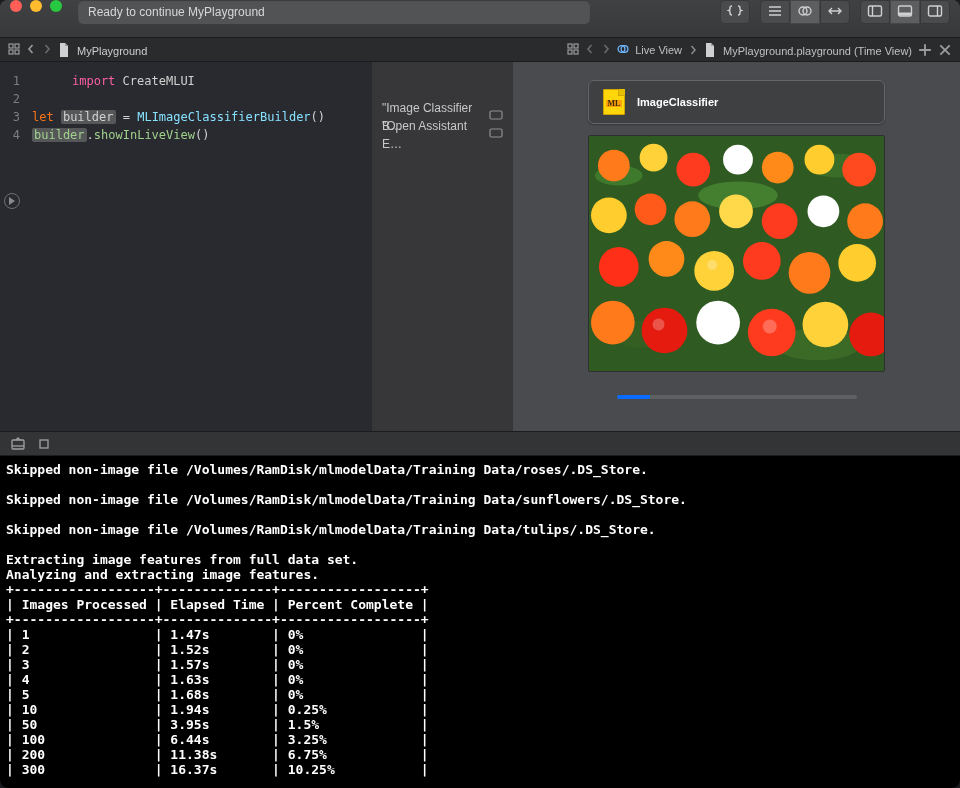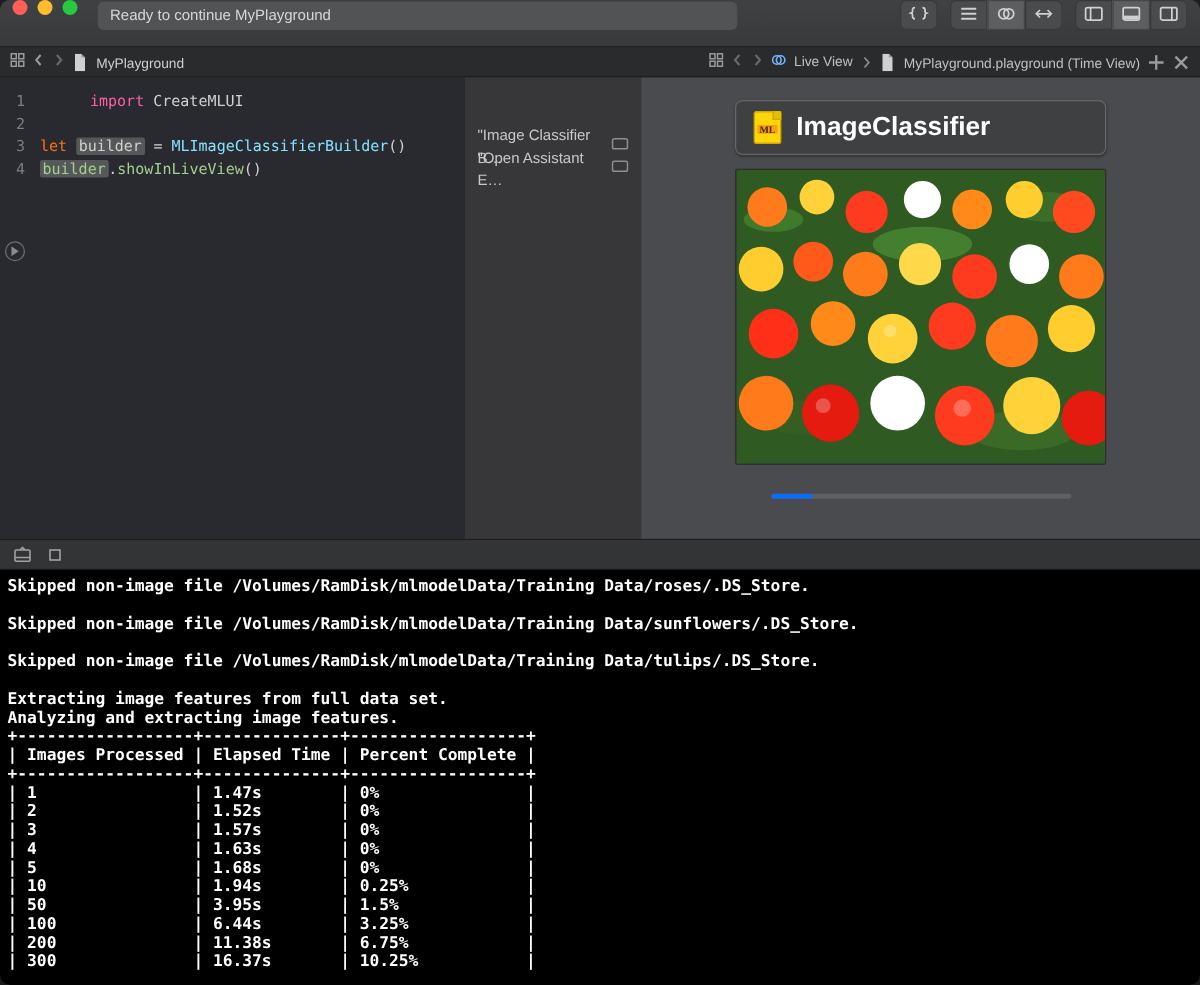--- a/index.html
+++ b/index.html
@@ -99,21 +99,21 @@
   .type{color:#86e1ff;margin-top:30px;} .fn{color:#a0d18c;} .punc{color:#d0d0d0;}
   .results{
     flex:0 0 141px;background:var(--bg-results);color:#c7c8ca;
     font:12px/18px -apple-system,sans-serif;padding:10px 10px 0 10px;
   }
   .res-row{display:flex;justify-content:space-between;height:18px;align-items:center;}
   .res-eye{width:14px;height:12px;opacity:.7;}
   .liveview{flex:1;background:var(--bg-liveview);display:flex;flex-direction:column;align-items:center;padding:18px 0 0 0;position:relative;}
   .card{
     width:297px;height:44px;background:#3e4042;border:1px solid #64666a;border-radius:6px;
-    display:flex;align-items:center;gap:12px;padding:0 14px;color:#fff;font-size:21px;font-weight:600;
+    display:flex;align-items:center;gap:12px;padding:0 14px;color:#fff;font-size:11px;font-weight:600;
     box-shadow:0 1px 2px rgba(0,0,0,.3);
   }
   .card .badge{
     width:22px;height:26px;background:#ffd60a;border-radius:2px;position:relative;
     box-shadow:0 0 0 1px #d1a500 inset;
   }
   .card .badge:before{content:"";position:absolute;left:3px;top:11px;width:16px;height:7px;background:#ff9f0a;border-radius:1px;}
   .card .badge:after{content:"ML";position:absolute;left:0;right:0;top:10px;text-align:center;font:8px/9px -apple-system;font-weight:700;color:#3a2b00;}
   .card .badge .fold{position:absolute;right:0;top:0;width:7px;height:7px;background:#e6be00;border-left:1px solid #d1a500;border-bottom:1px solid #d1a500;}
   .photo{

